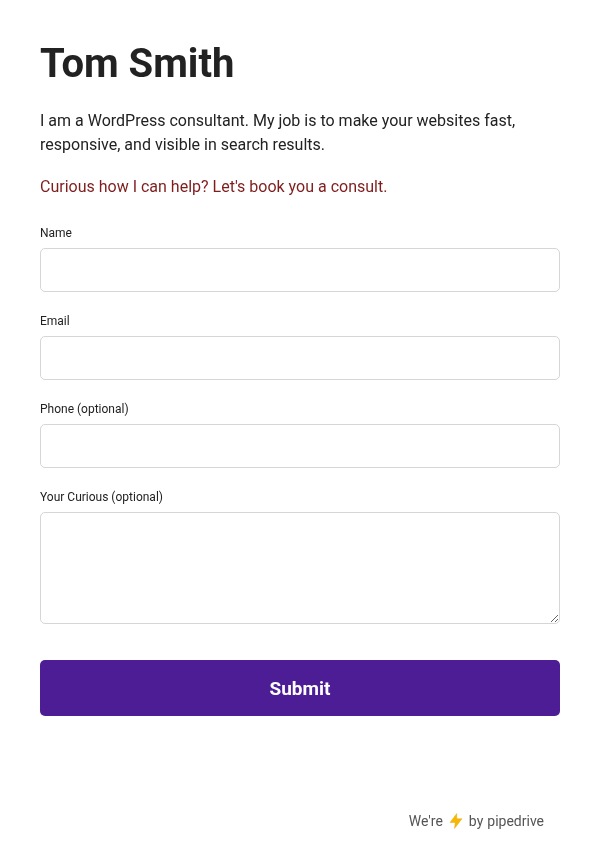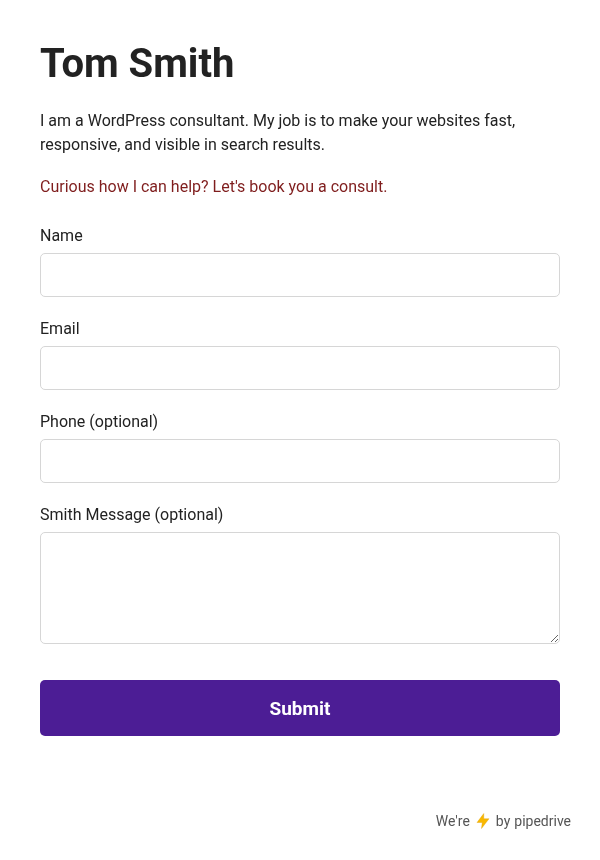--- a/index.html
+++ b/index.html
@@ -34,21 +34,21 @@
     .cta-text {
       font-size: 16px;
       color: #7f1d1d;
       margin-bottom: 30px;
     }
     .form-group {
       margin-bottom: 22px;
     }
     .form-label {
       display: block;
-      font-size: 16px;
+      font-size: 12px;
       color: #222;
       margin-bottom: 8px;
     }
     .form-input {
       width: 100%;
       height: 44px;
       padding: 10px 12px;
       font-size: 15px;
       border: 1px solid #d6d6d6;
       border-radius: 5px;
@@ -77,21 +77,21 @@
       border-radius: 5px;
       font-size: 19px;
       font-weight: 700;
       cursor: pointer;
       margin-top: 10px;
       font-family: inherit;
     }
     .footer {
       position: absolute;
       bottom: 30px;
-      right: 29px;
+      right: 56px;
       font-size: 14px;
       color: #555;
       display: flex;
       align-items: center;
       gap: 4px;
     }
     .footer .bolt-icon {
       display: inline-flex;
       align-items: center;
     }
@@ -121,21 +121,21 @@
   <label class="form-label">Email</label>
   <input type="email" class="form-input" value="" style="">
 </div>
 
 <div class="form-group">
   <label class="form-label">Phone (optional)</label>
   <input type="tel" class="form-input" value="" style="">
 </div>
 
 <div class="form-group">
-  <label class="form-label">Smith Message (optional)</label>
+  <label class="form-label">Your Curious (optional)</label>
   <textarea class="form-textarea" value="" style=""></textarea>
 </div>
 
 <button class="submit-button">Submit</button>
 
 <div class="footer">
   <span>We're</span>
   <span class="bolt-icon">
     <svg width="18" height="18" viewBox="0 0 24 24">
       <path d="M13 2 L4 14 L11 14 L10 22 L20 9 L13 9 Z" fill="#f9b800" stroke="#e09f00" stroke-width="0.5"></path>

